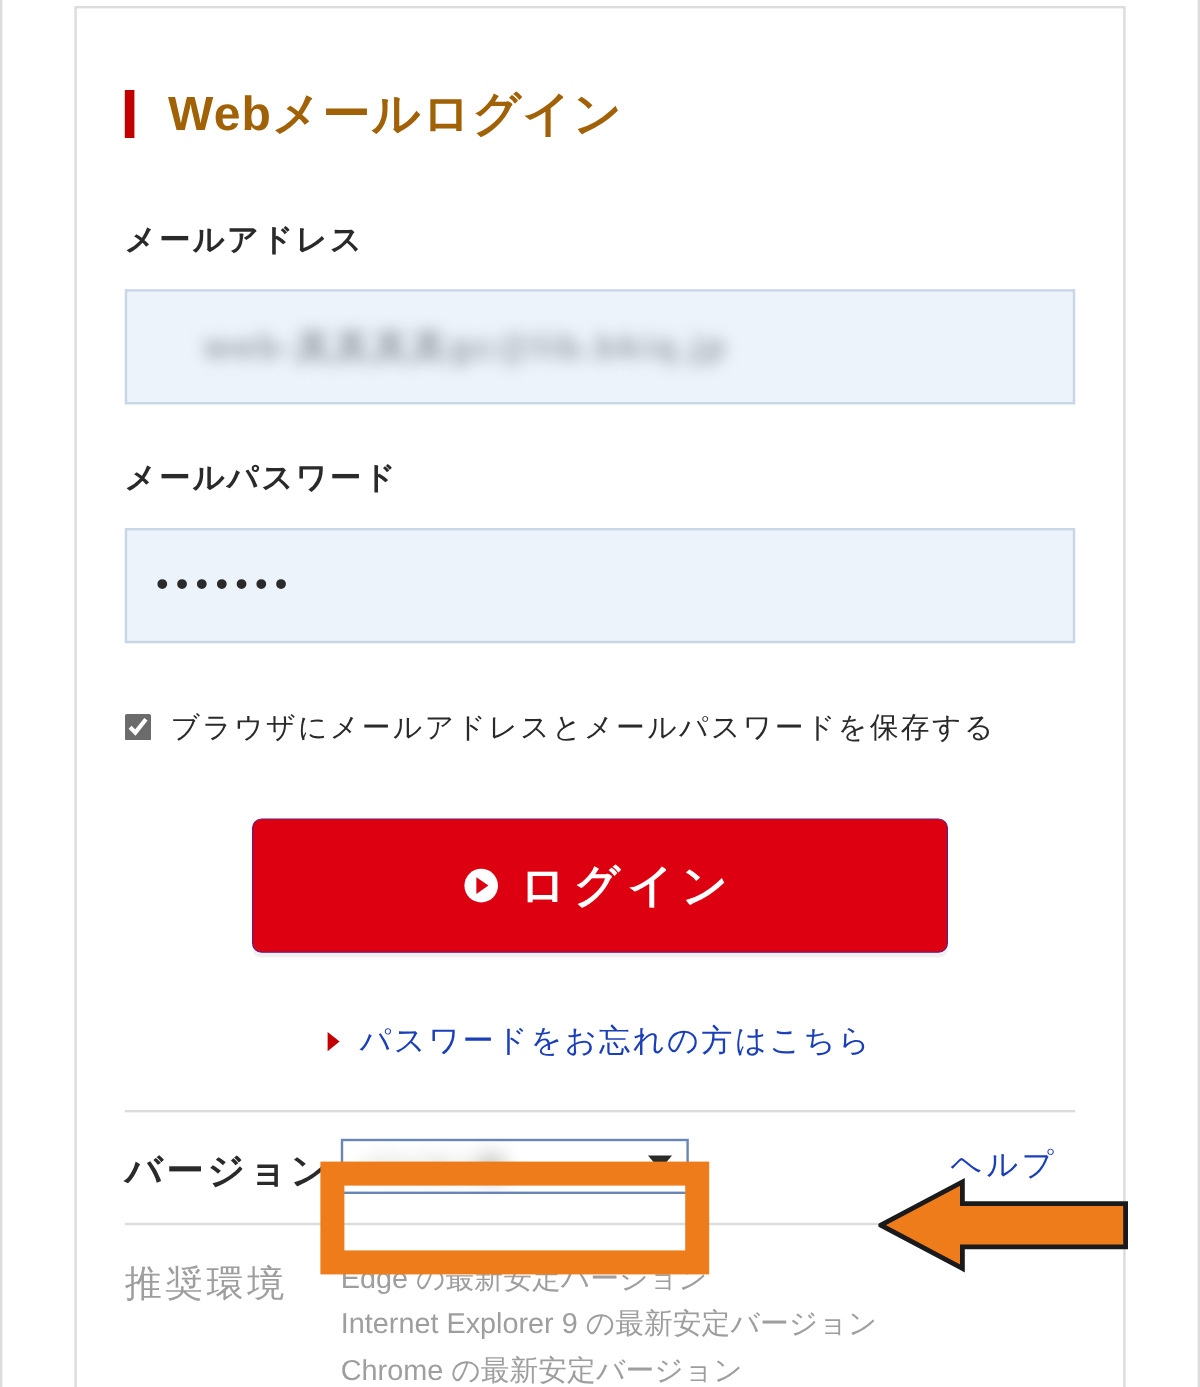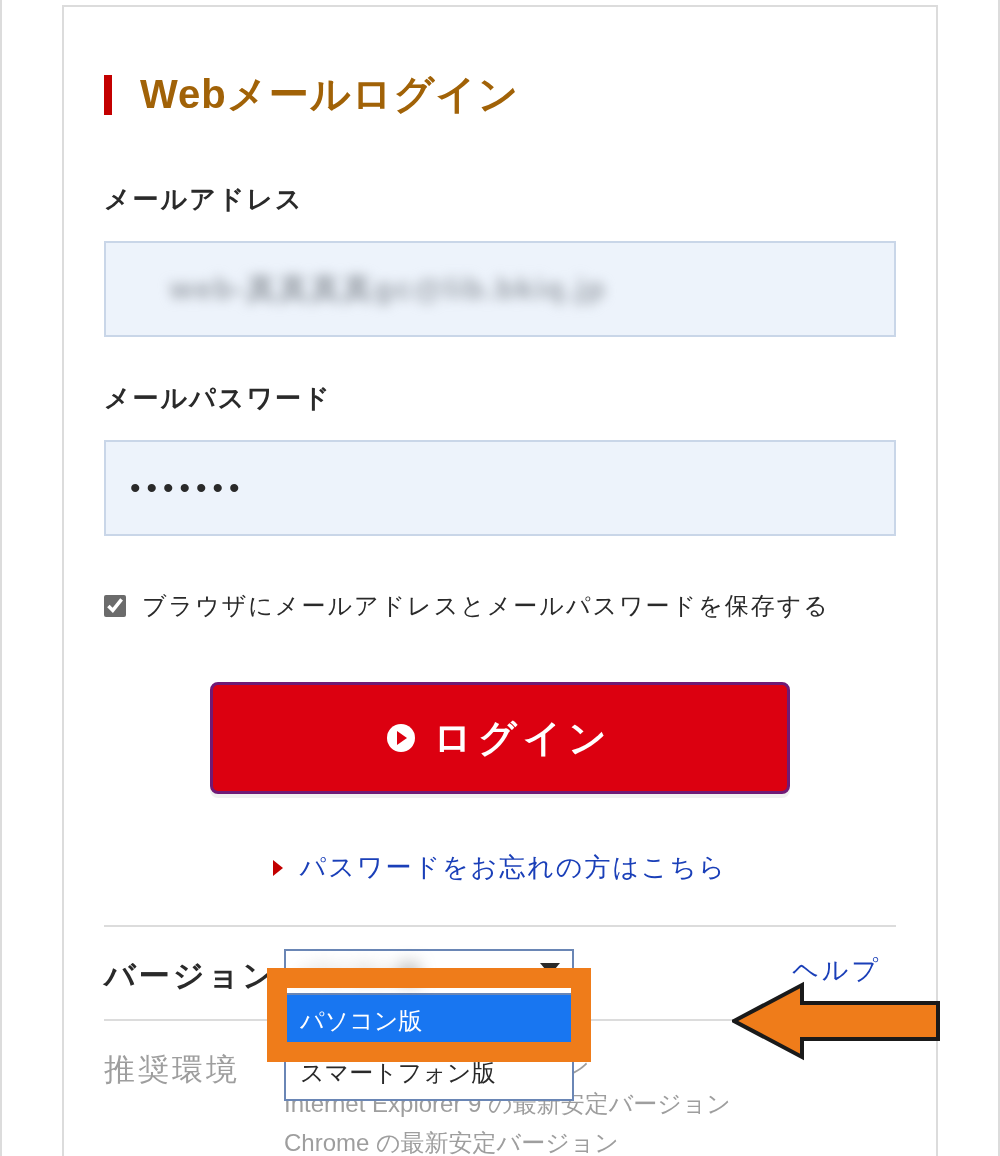--- a/index.html
+++ b/index.html
@@ -96,21 +96,21 @@
       font-size: 24px;
       color: #2a2a2a;
       letter-spacing: 2px;
     }
     .login-btn {
       display: block;
       margin: 0 auto 56px auto;
       width: 580px;
       height: 112px;
       background: #dc0010;
-      border: 3px solid #701a75;
+      border: 1px solid #701a75;
       border-radius: 8px;
       box-shadow: 0 4px 0 rgba(0,0,0,.06);
       color: #fff;
       font-size: 38px;
       font-weight: bold;
       letter-spacing: 6px;
       cursor: pointer;
       display: flex;
       align-items: center;
       justify-content: center;
@@ -286,24 +286,20 @@
     <hr class="divider">
 
     <div class="row">
       <div class="row-label">バージョン</div>
 
       <div class="version-select">
         <span class="blur-hidden">パソコン版</span>
         <span class="caret"></span>
       </div>
 
-      <div class="dropdown">
-        <div class="dropdown-option selected">パソコン版</div>
-        <div class="dropdown-option">スマートフォン版</div>
-      </div>
 
       <div class="highlight-box"></div>
 
       <svg class="arrow" width="210" height="80">
         <polygon points="2,40 70,4 70,22 206,22 206,58 70,58 70,76" fill="#ef7c1a" stroke="#1a1a1a" stroke-width="4" stroke-linejoin="miter"></polygon>
       </svg>
 
       <a href="#" class="help-link">ヘルプ</a>
     </div>
 

